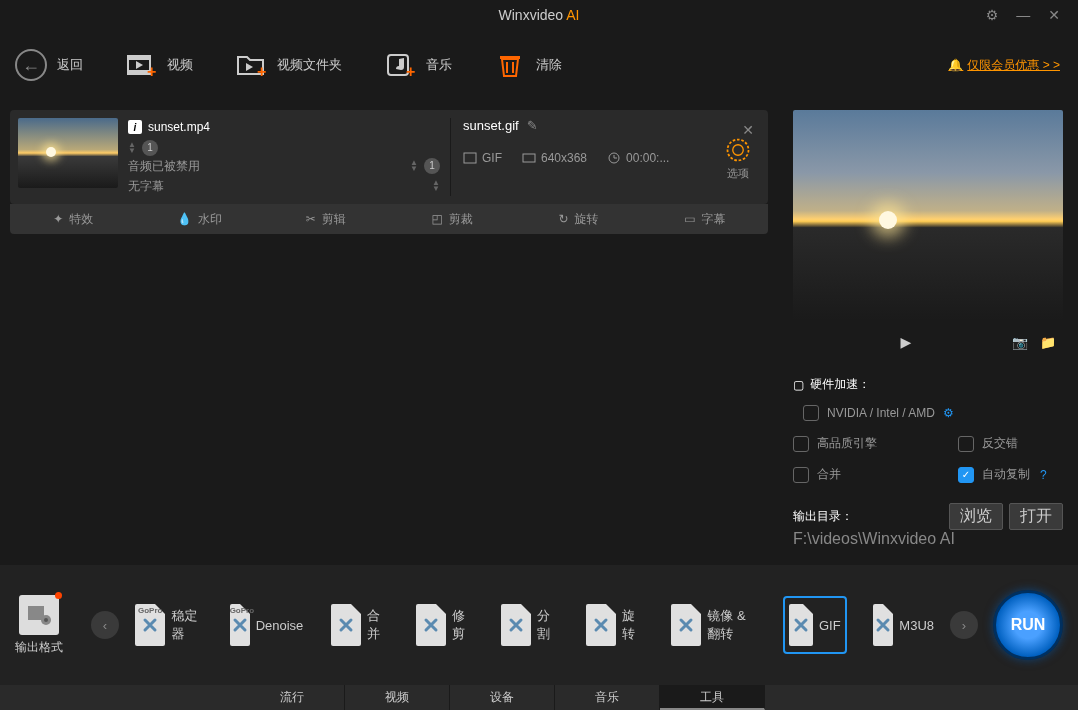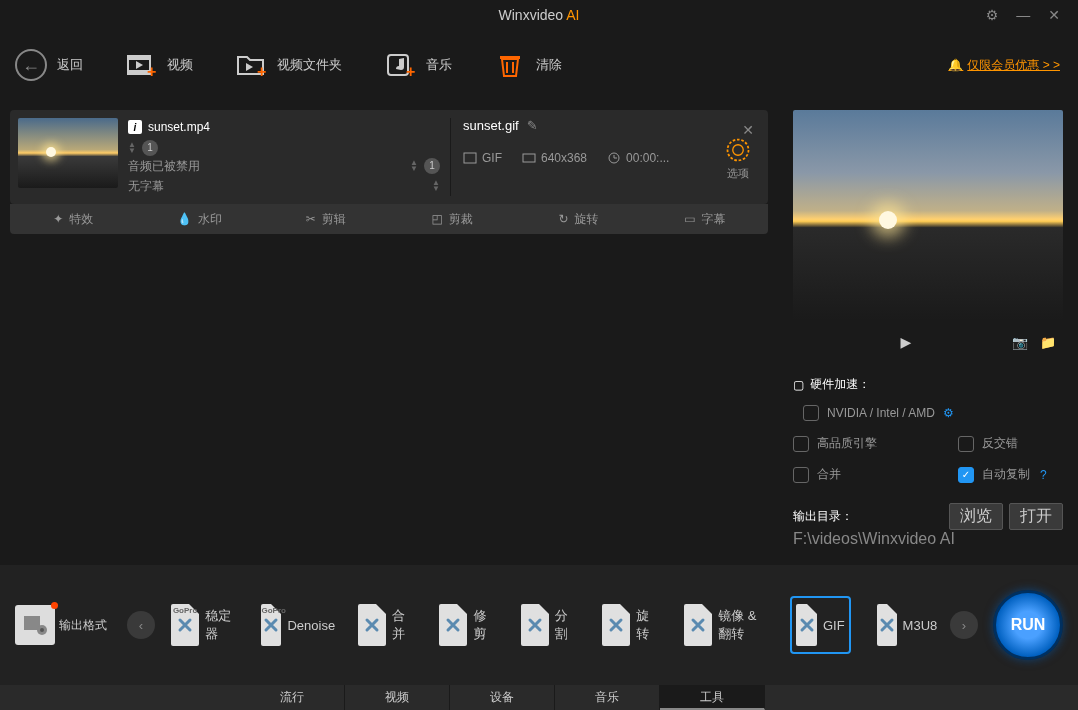--- a/index.html
+++ b/index.html
@@ -66,21 +66,21 @@
 .settings-col { flex: 1; }
 .gear-blue { color: #2196f3; }
 .help-icon { color: #2196f3; margin-left: 2px; }
 .output-dir-row { display: flex; align-items: center; gap: 6px; margin-top: 6px; }
 .dir-label { color: #fff; font-weight: 500; }
 .small-btn { background: #3a3a3a; border: 1px solid #555; padding: 2px 10px; border-radius: 2px; color: #ccc; font-size: 16px; cursor: pointer; }
 .dir-path { color: #888; font-size: 16px; }
 
 
 .bottom { height: 120px; background: #222; display: flex; align-items: center; padding: 0 15px; position: relative; }
-.output-fmt { display: flex; flex-direction: row; align-items: center; gap: 4px; margin-right: 20px; }
+.output-fmt { display: flex; flex-direction: column; align-items: center; gap: 4px; margin-right: 28px; }
 .output-fmt-icon { width: 40px; height: 40px; background: #ddd; border-radius: 3px; position: relative; display: flex; align-items: center; justify-content: center; }
 .output-fmt-icon::after { content:''; position:absolute; top:-3px; right:-3px; width:7px; height:7px; background:#ff4400; border-radius:50%; }
 .output-fmt-label { font-size: 12px; color: #ccc; }
 .nav-arrow { width: 28px; height: 28px; border-radius: 50%; background: #3a3a3a; display: flex; align-items: center; justify-content: center; color: #888; cursor: pointer; }
 .format-list { flex: 1; display: flex; gap: 22px; margin: 0 12px; overflow: hidden; }
 .fmt-item { display: flex; flex-direction: row; align-items: center; gap: 6px; cursor: pointer; padding: 6px 4px; border-radius: 4px; min-width: 54px; }
 .fmt-item.active { border: 2px solid #2196f3; }
 .fmt-icon { width: 42px; height: 42px; background: #e0e0e0; border-radius: 2px; position: relative; display: flex; align-items: center; justify-content: center; }
 .fmt-icon::before { content:''; position:absolute; top:0; right:0; border-style:solid; border-width:0 10px 10px 0; border-color:transparent #222 transparent transparent; }
 .fmt-icon svg { width: 20px; height: 20px; }

